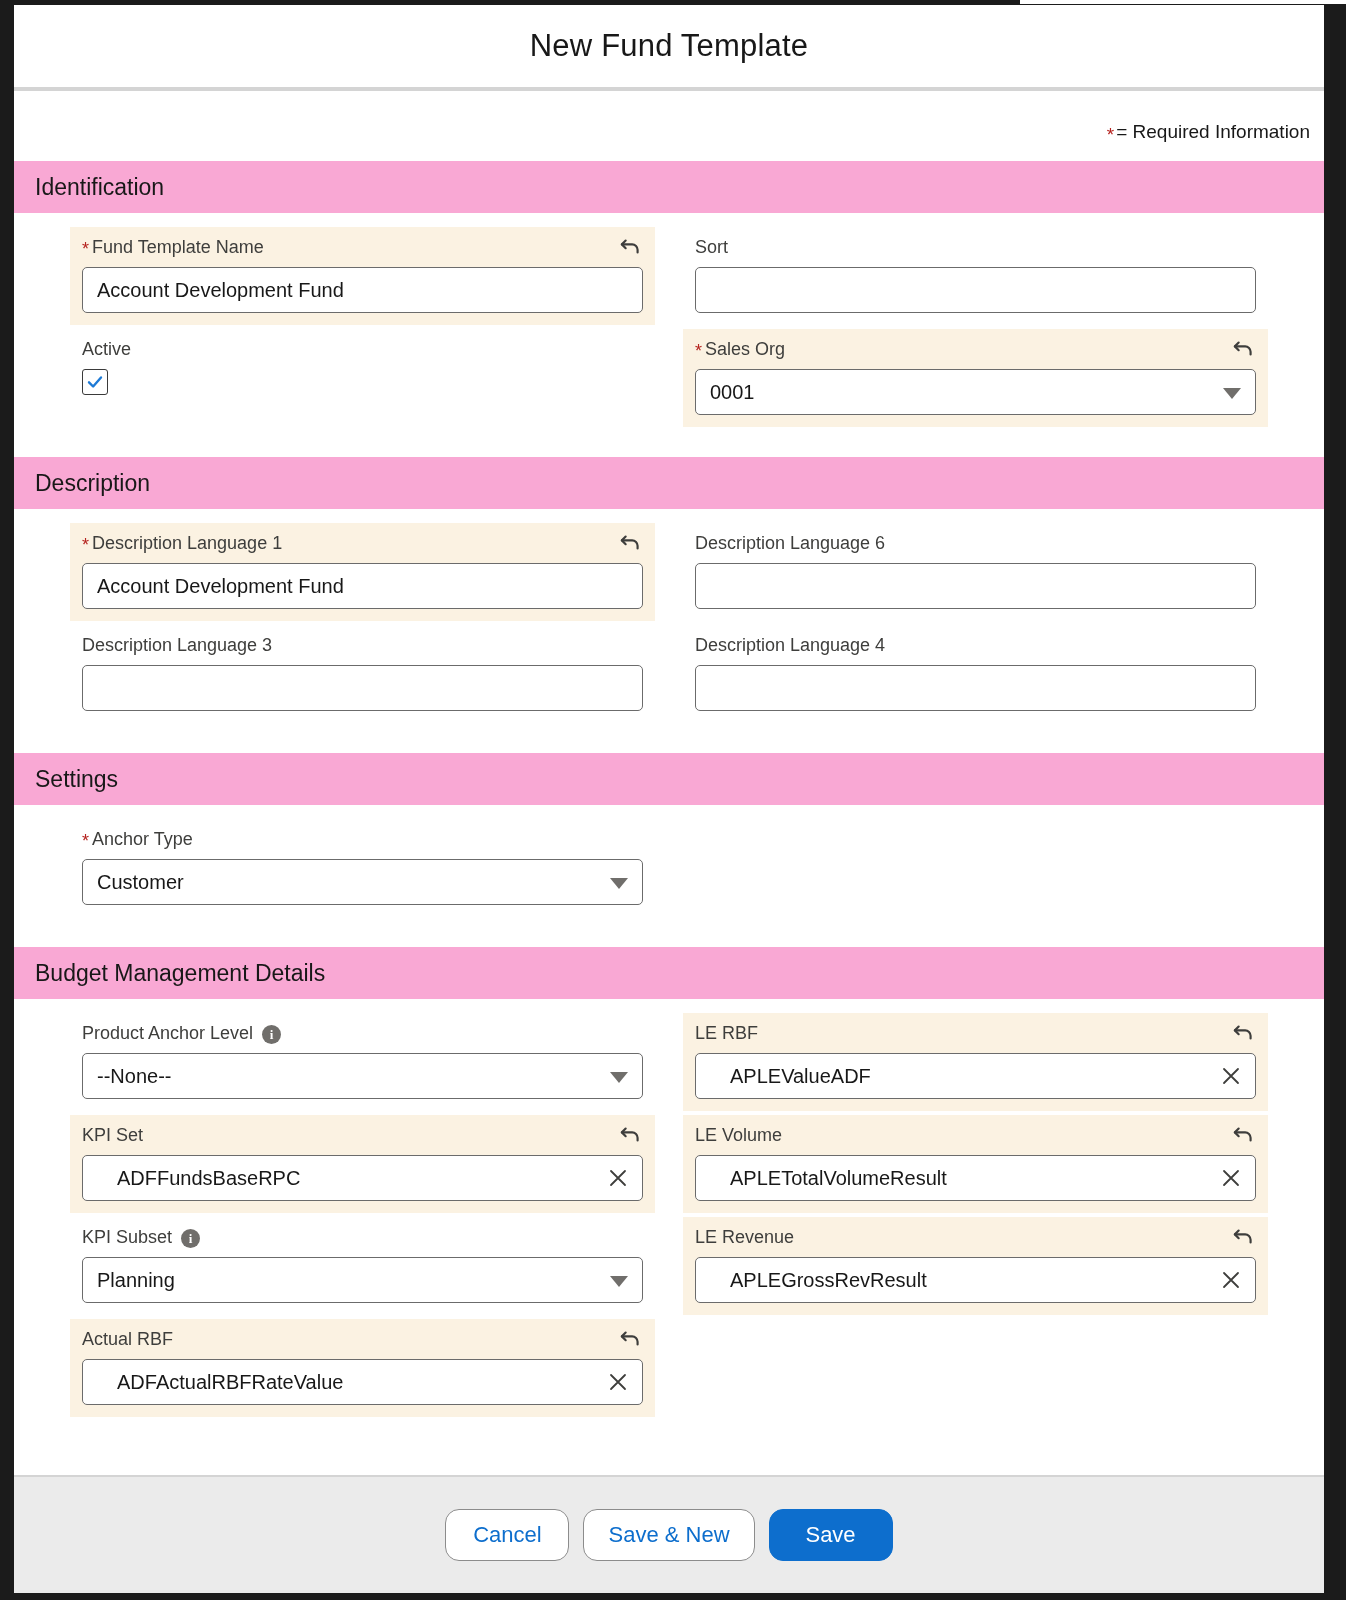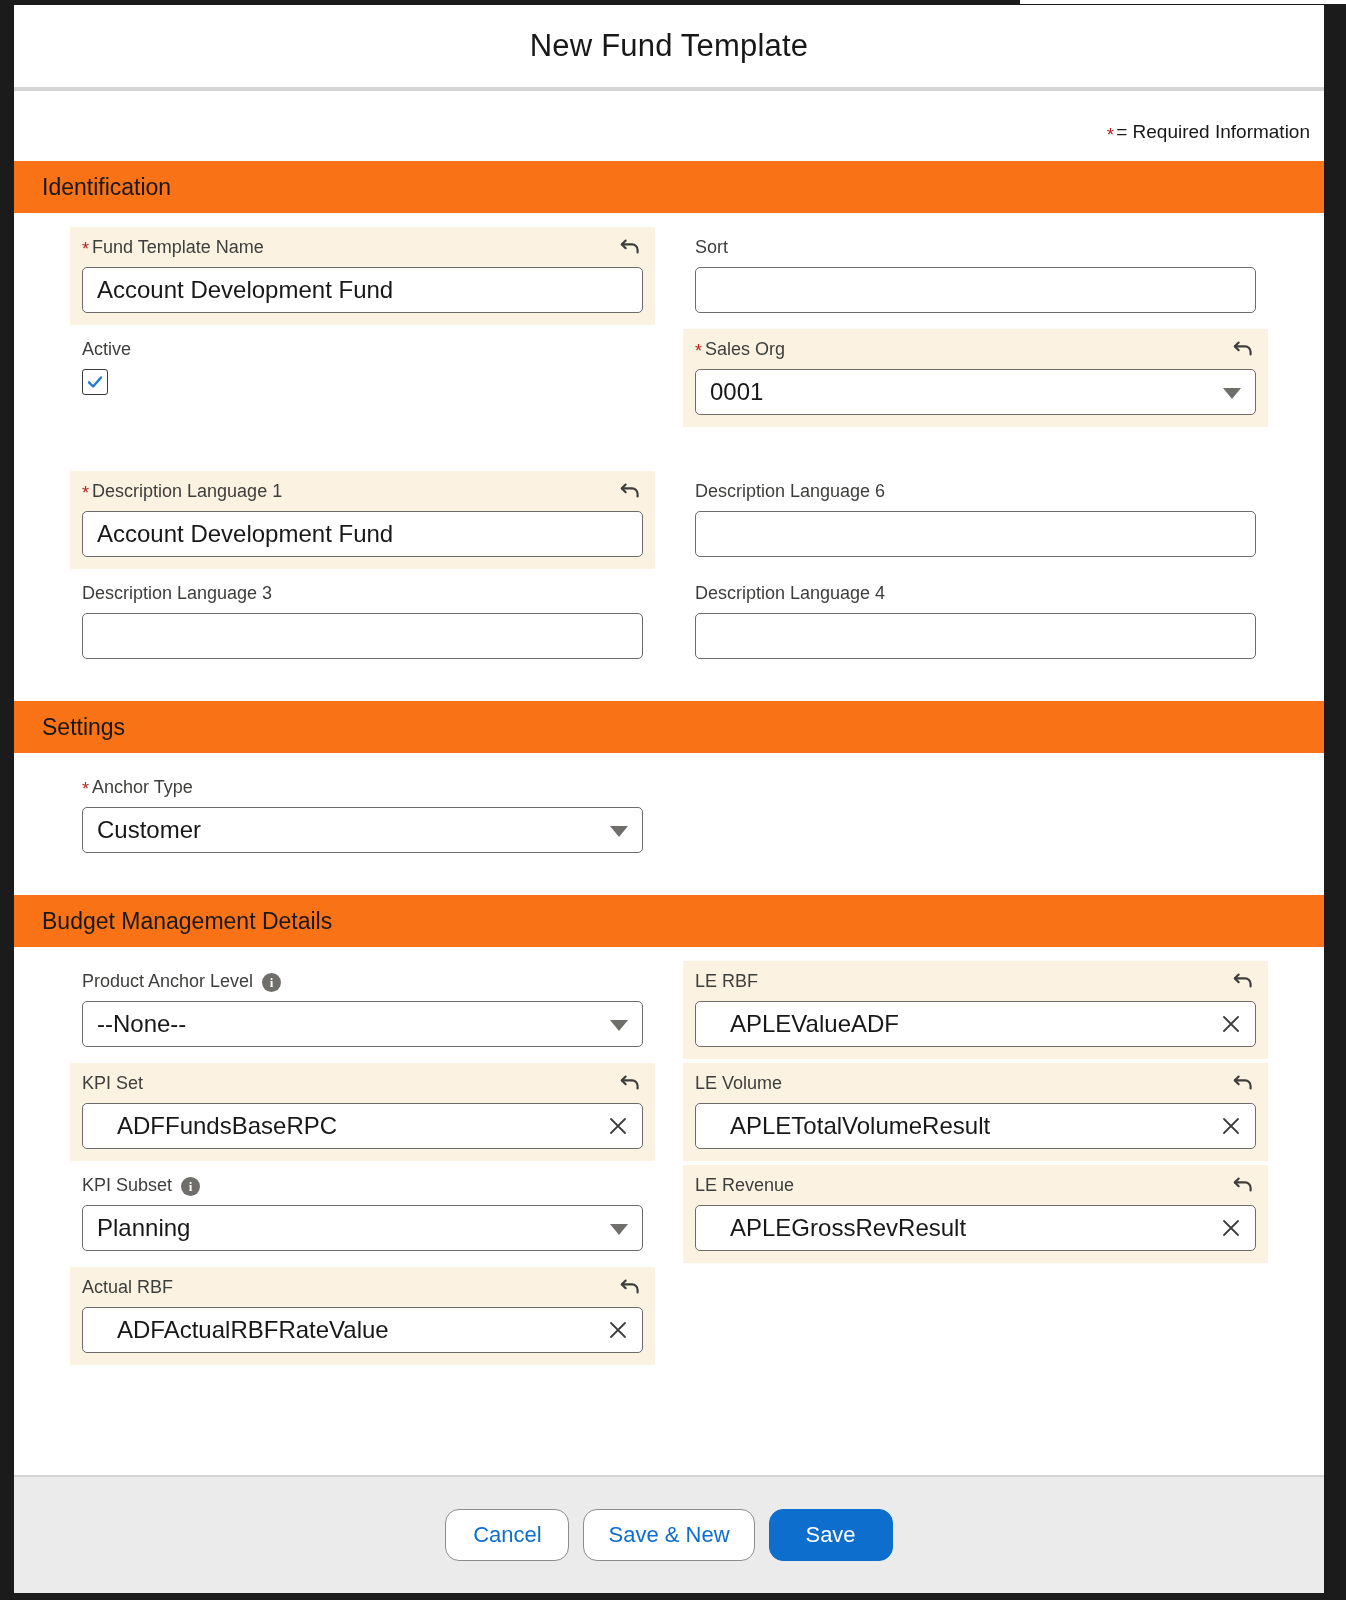--- a/index.html
+++ b/index.html
@@ -69,25 +69,25 @@
   }
   .required-note .star {
     color: #b5231f;
     font-size: 19px;
     position: relative;
     top: 3px;
     margin-right: 2px;
   }
 
   .section-header {
-    background: #f97316;
+    background: #f9a8d4;
     height: 52px;
     display: flex;
     align-items: center;
-    padding-left: 28px;
+    padding-left: 21px;
     font-size: 23px;
     color: #181818;
     font-weight: 400;
   }
 
   .section-body {
     padding: 14px 42px 26px 42px;
     display: flex;
     flex-wrap: wrap;
   }
@@ -148,21 +148,21 @@
 
   .control {
     position: relative;
     height: 46px;
     border: 1.5px solid #6b6b6b;
     border-radius: 5px;
     background: #ffffff;
     display: flex;
     align-items: center;
     padding: 0 14px;
-    font-size: 24px;
+    font-size: 20px;
     color: #181818;
   }
   .control.empty { }
   .control .value { white-space: nowrap; overflow: hidden; text-overflow: ellipsis; }
   .control.lookup .value { padding-left: 20px; }
 
   .caret {
     position: absolute;
     right: 14px;
     top: 50%;
@@ -302,20 +302,23 @@
             </span>
             <div class="control">
               <span class="value">0001</span>
               <span class="caret"></span>
             </div>
           </div>
 
         </div>
       </div>
 
+      <div class="section-header">
+        <span>Description</span>
+      </div>
       <div class="section-body">
         <div class="col">
 
           <div class="field hl">
             <div class="field-label">
               <span class="star">*</span>
               <span>Description Language 1</span>
             </div>
             <span class="undo-icon">
               <svg viewBox="0 0 24 24" fill="none" stroke="currentColor" stroke-width="2" stroke-linecap="round" stroke-linejoin="round">

